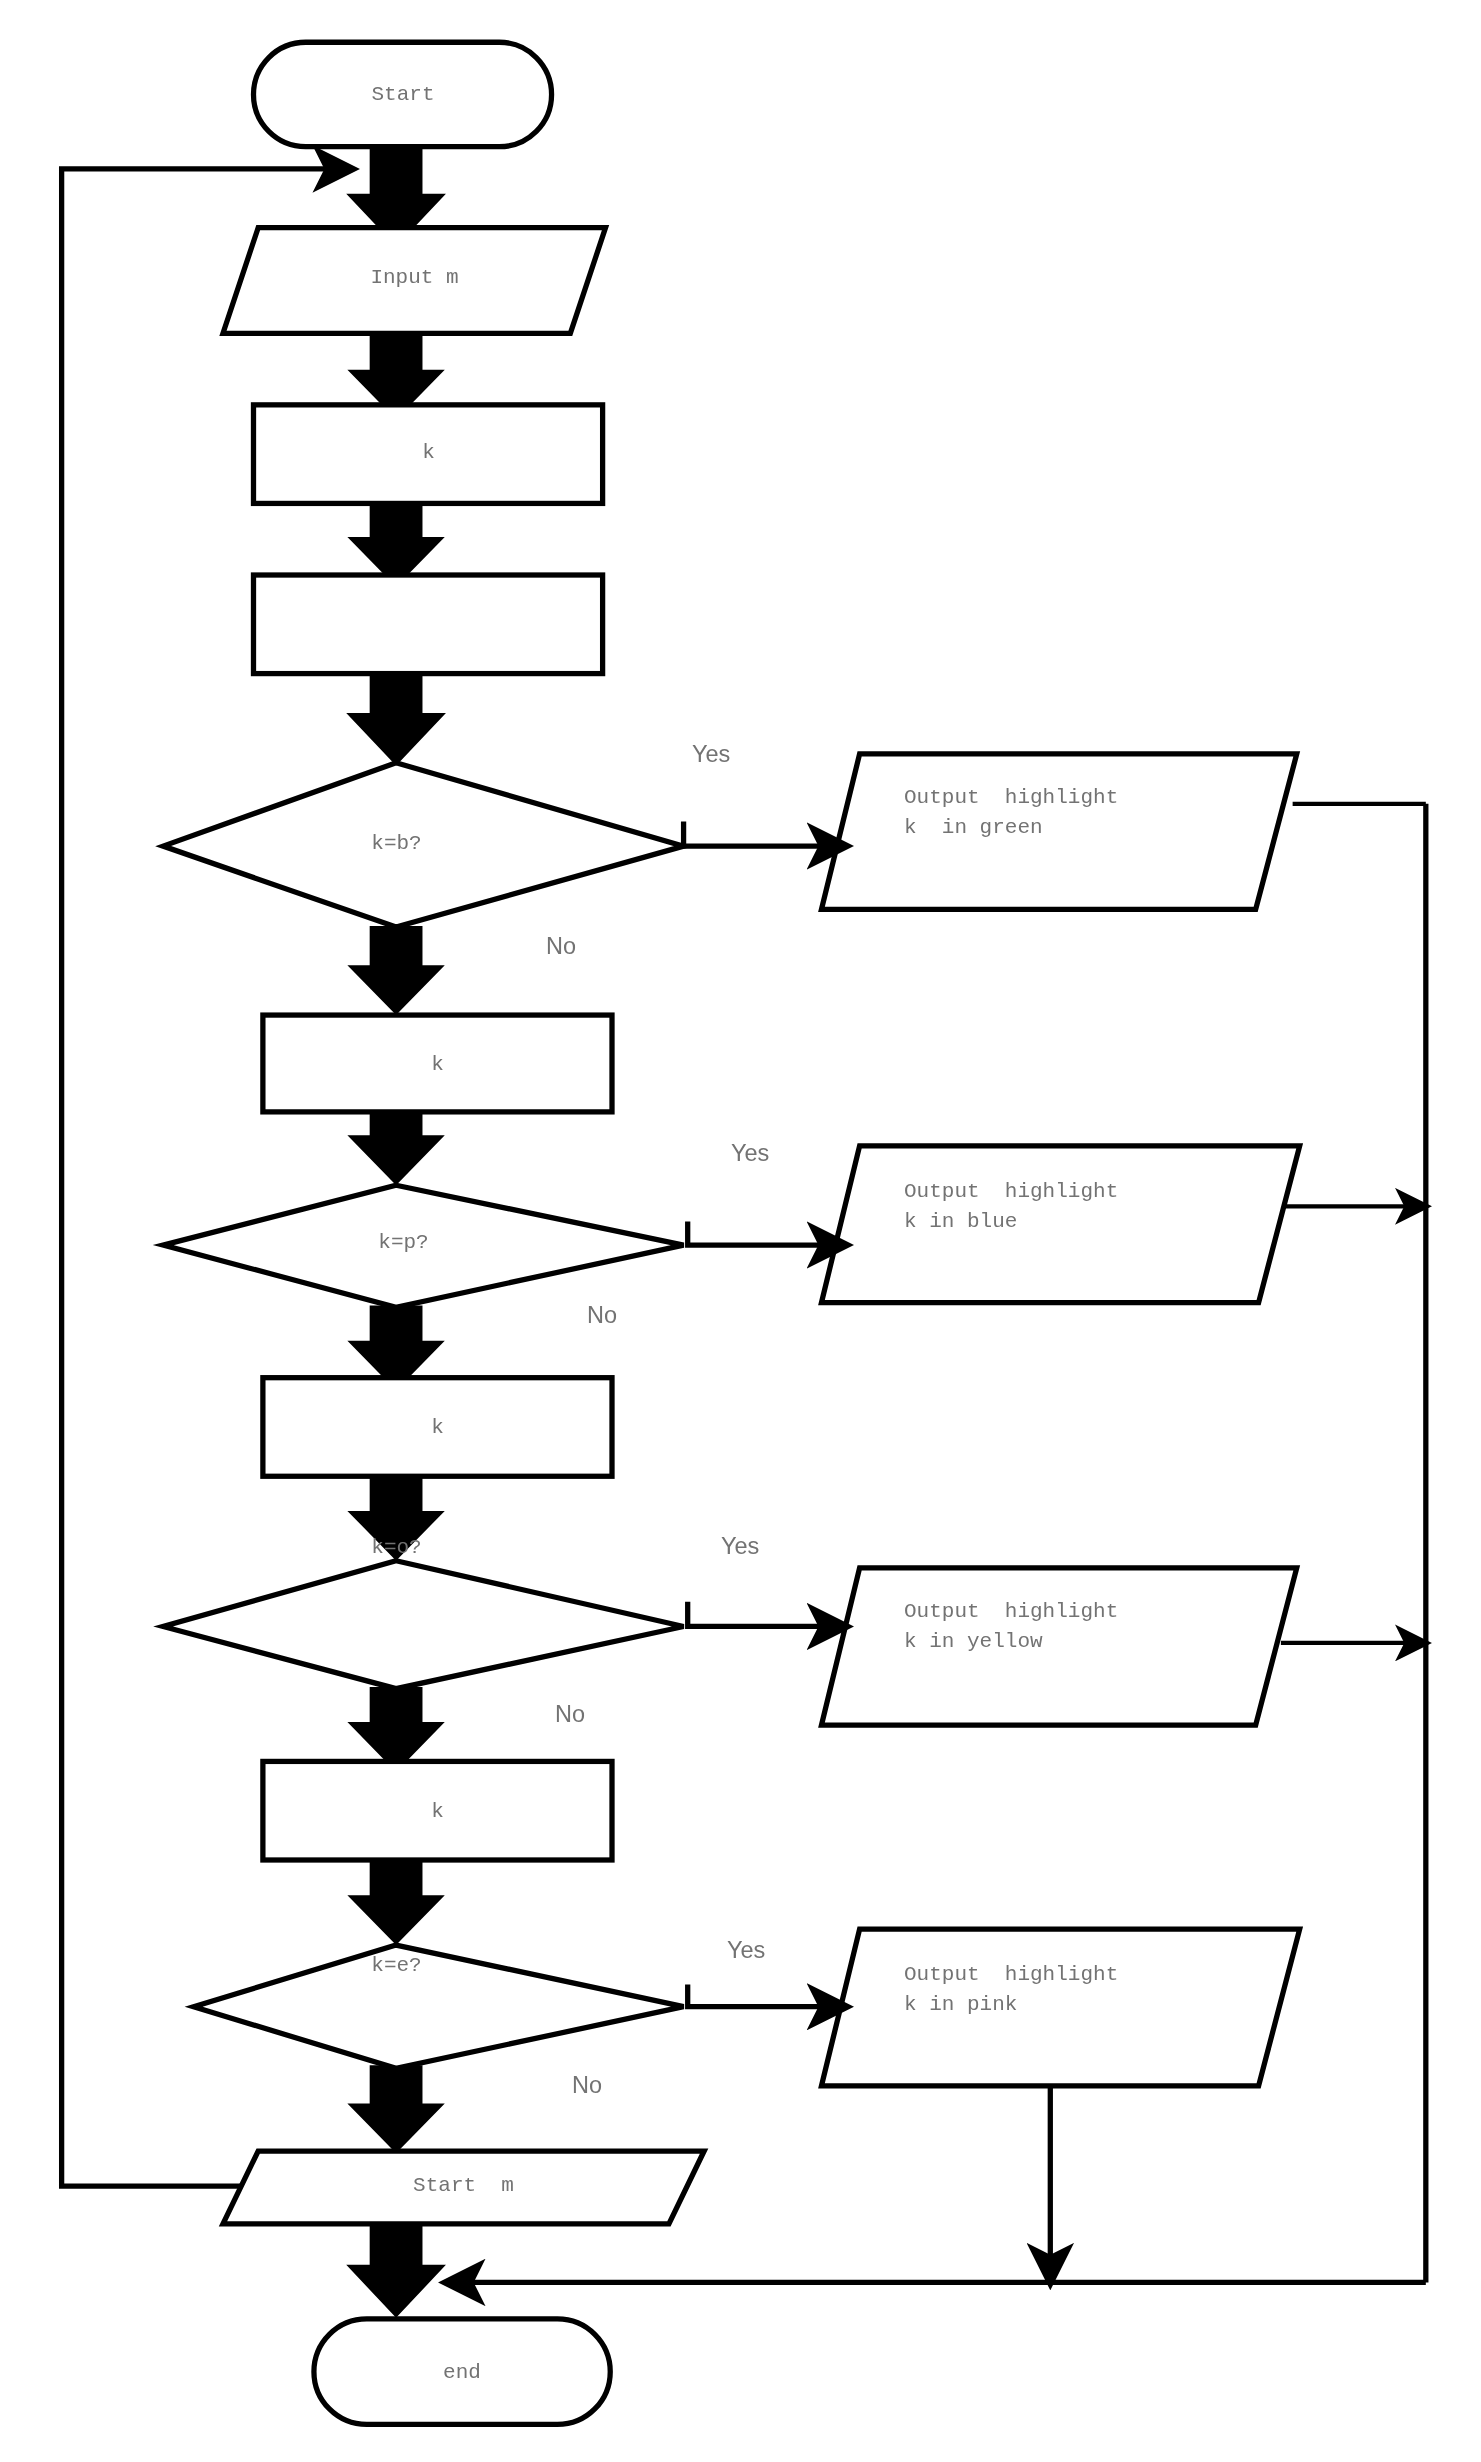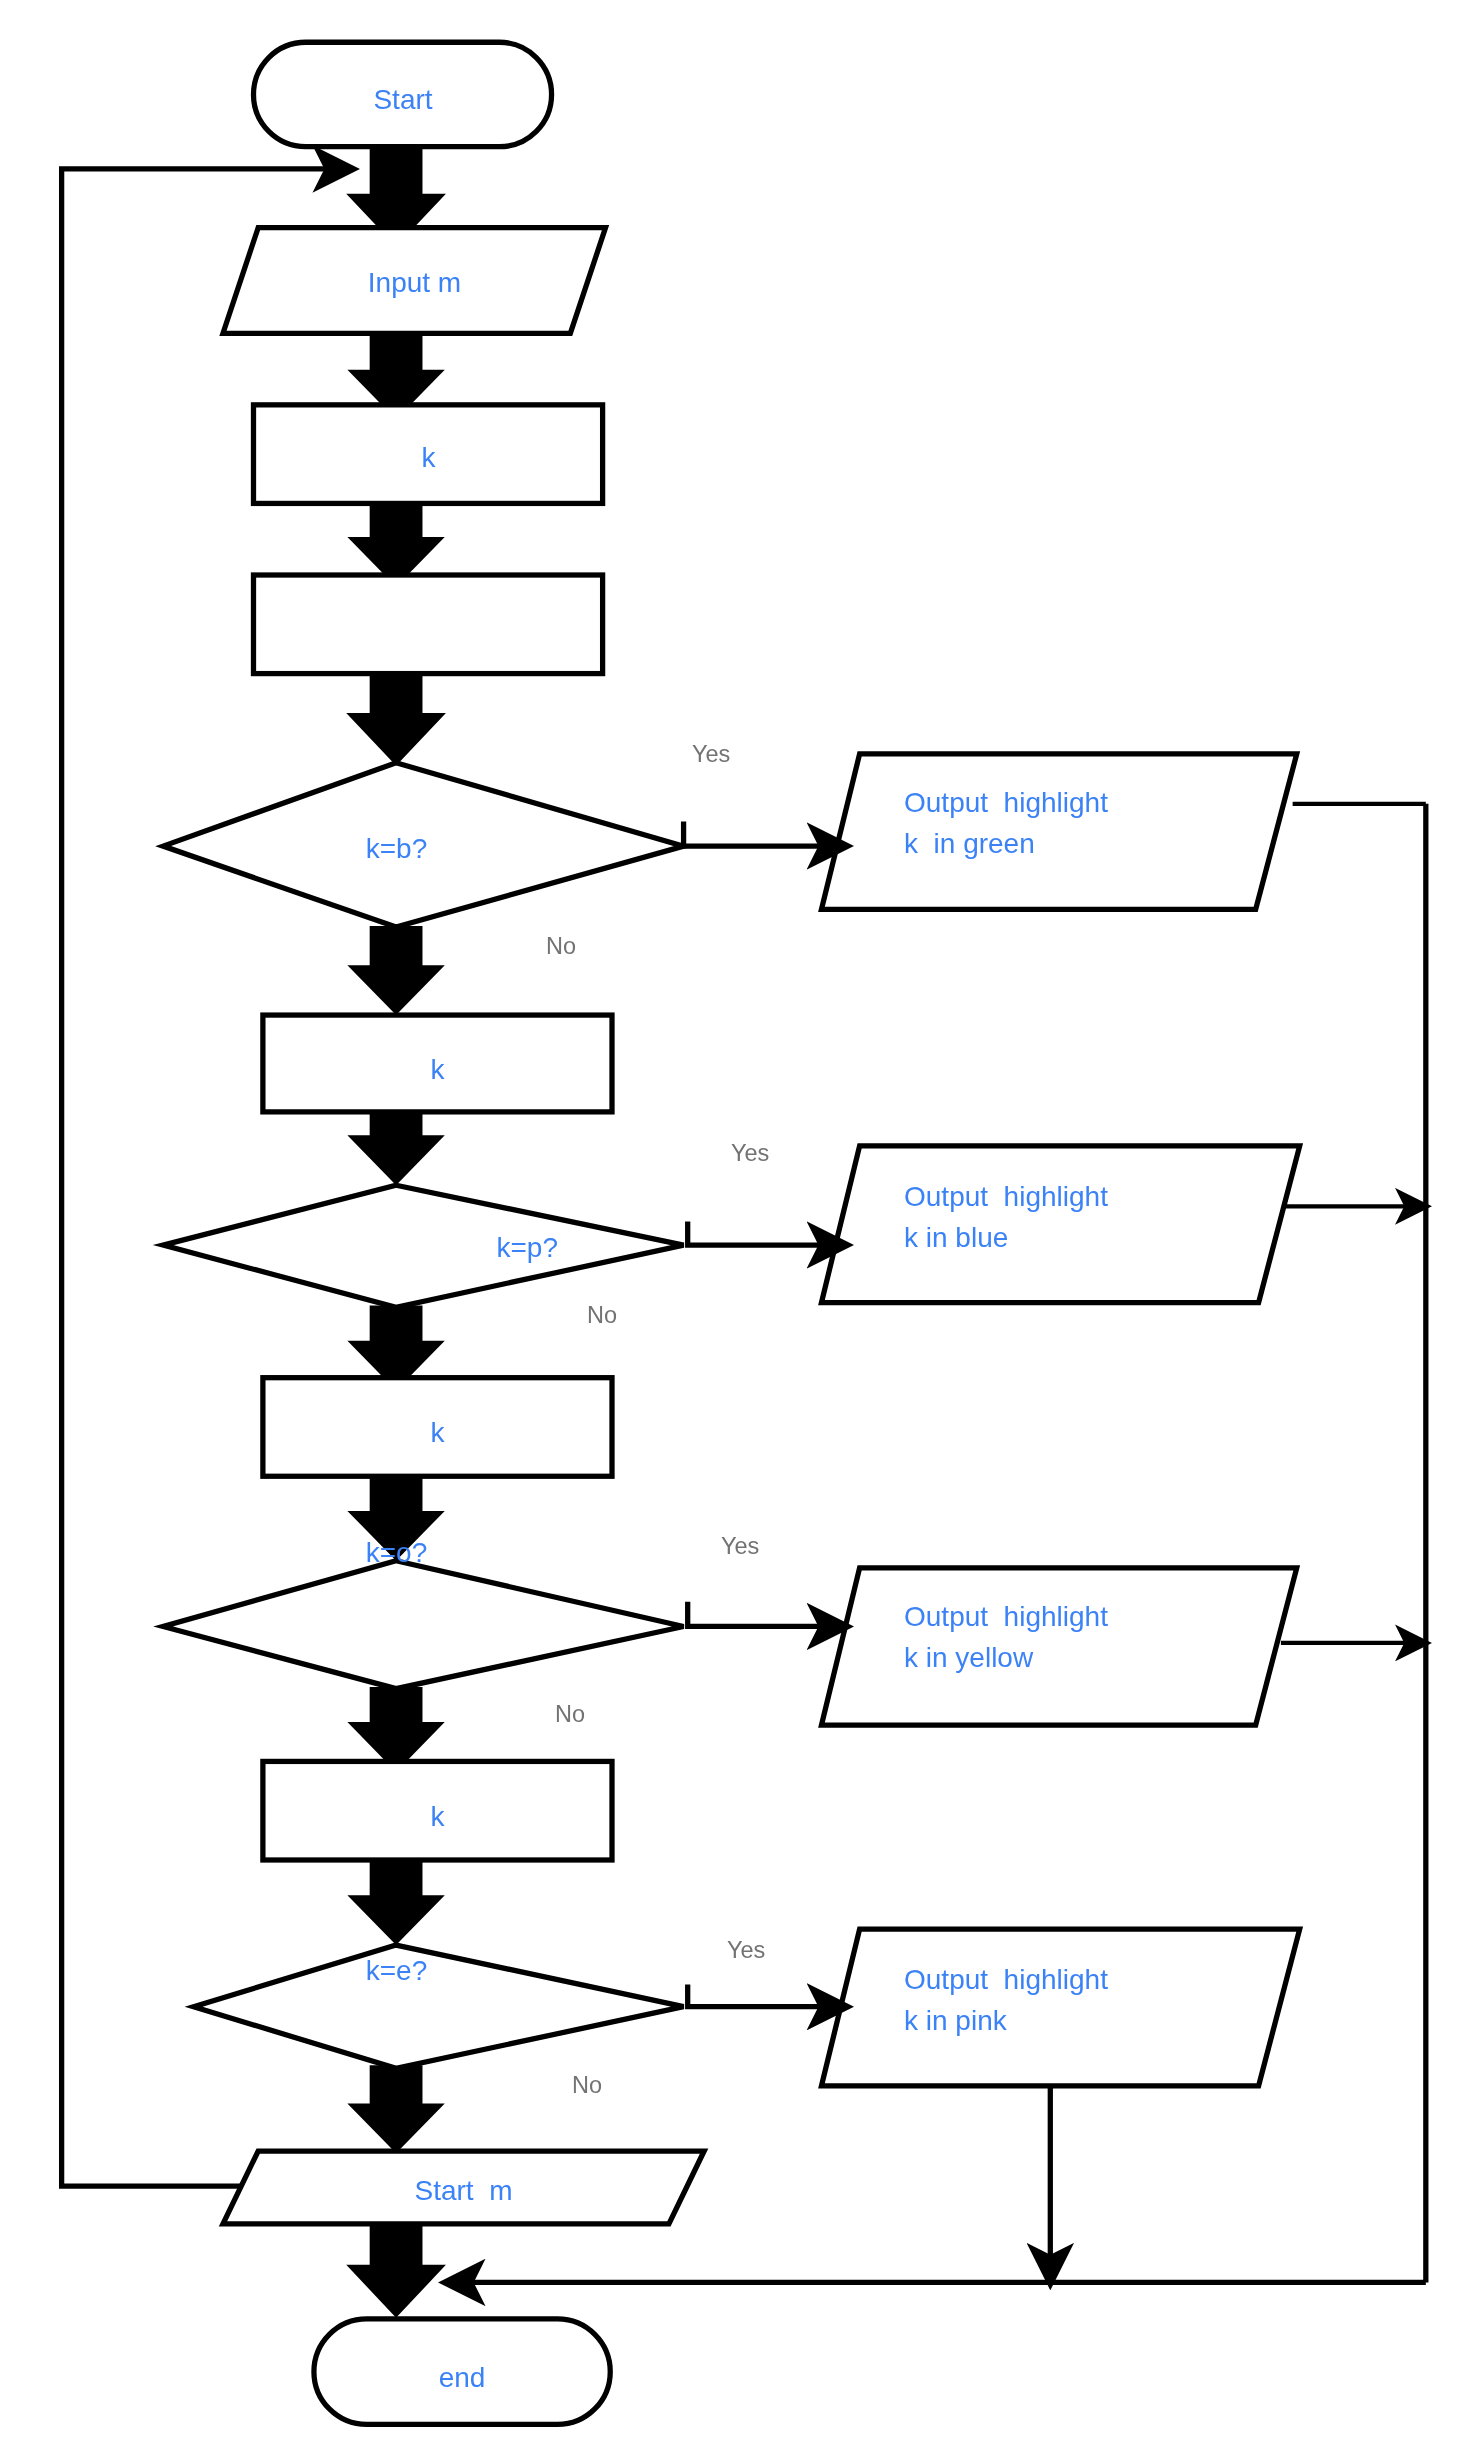--- a/index.html
+++ b/index.html
@@ -20,23 +20,23 @@
   }
   #flow-svg {
     position: absolute;
     top: 0;
     left: 0;
     width: 1481px;
     height: 2462px;
   }
   .shape-text {
     position: absolute;
-    color: #3b82f6;
-    font-family: Liberation Sans, sans-serif;
-    font-size: 28px;
+    color: #737373;
+    font-family: Liberation Mono, monospace;
+    font-size: 21px;
     line-height: 1.45;
     white-space: pre;
     text-align: center;
     pointer-events: none;
   }
   .shape-text.left {
     text-align: left;
   }
   .edge-label {
     position: absolute;
@@ -174,21 +174,21 @@
 
   <div class="shape-text" style="left:254px; top:438px; width:349px;">k</div>
 
 
   <div class="shape-text" style="left:235px; top:829px; width:323px;">k=b?</div>
 
   <div class="shape-text left" style="left:904px; top:783px; width:376px;"><span>Output  highlight</span><br><span>k  in green</span></div>
 
   <div class="shape-text" style="left:263px; top:1050px; width:349px;">k</div>
 
-  <div class="shape-text" style="left:235px; top:1228px; width:323px;text-align:right;">k=p?</div>
+  <div class="shape-text" style="left:242px; top:1228px; width:323px;">k=p?</div>
 
   <div class="shape-text left" style="left:904px; top:1177px; width:376px;"><span>Output  highlight</span><br><span>k in blue</span></div>
 
   <div class="shape-text" style="left:263px; top:1413px; width:349px;">k</div>
 
   <div class="shape-text" style="left:235px; top:1533px; width:323px;">k=o?</div>
 
   <div class="shape-text left" style="left:904px; top:1597px; width:376px;"><span>Output  highlight</span><br><span>k in yellow</span></div>
 
   <div class="shape-text" style="left:263px; top:1797px; width:349px;">k</div>

